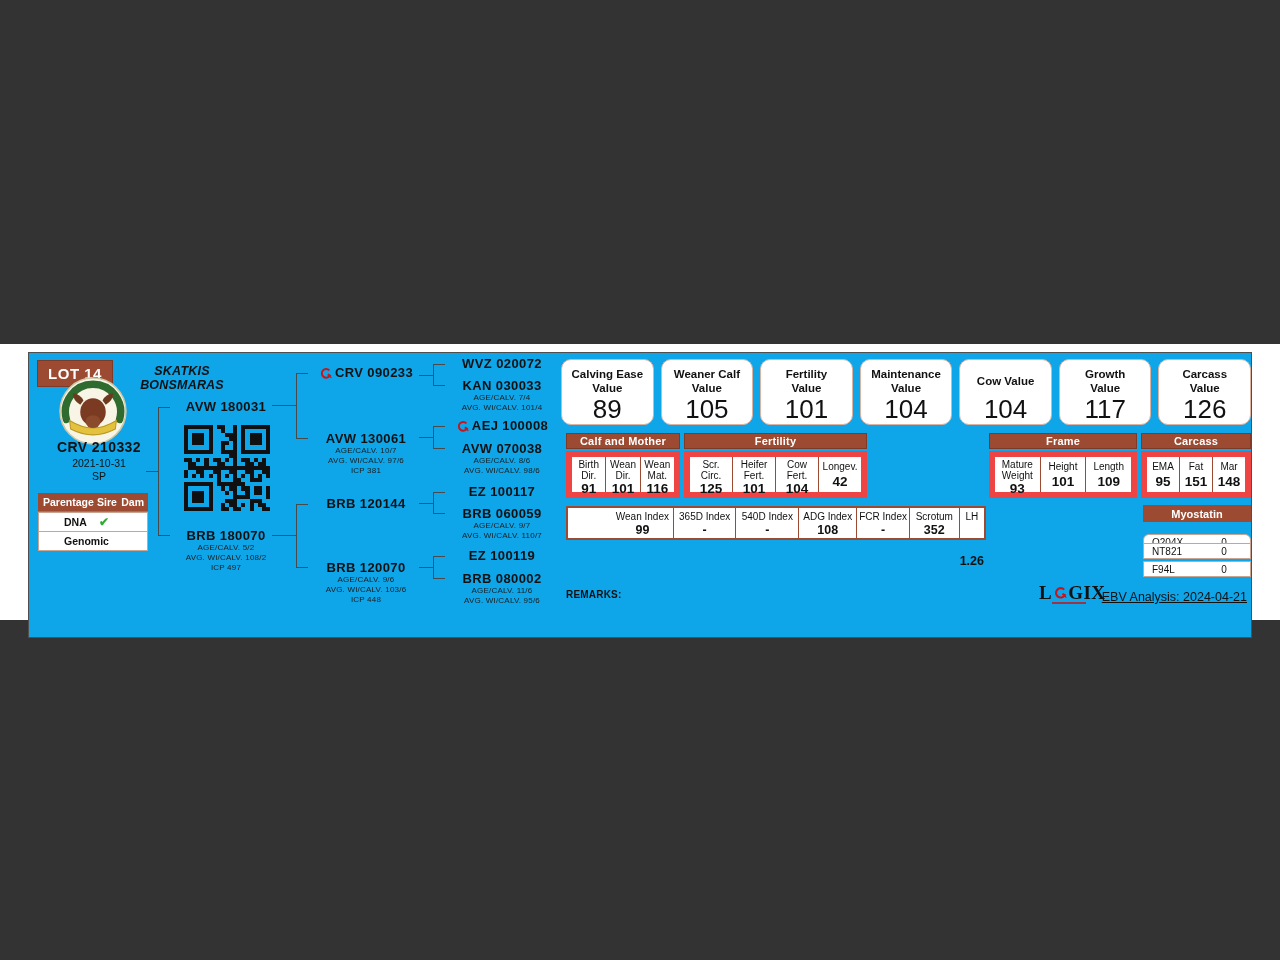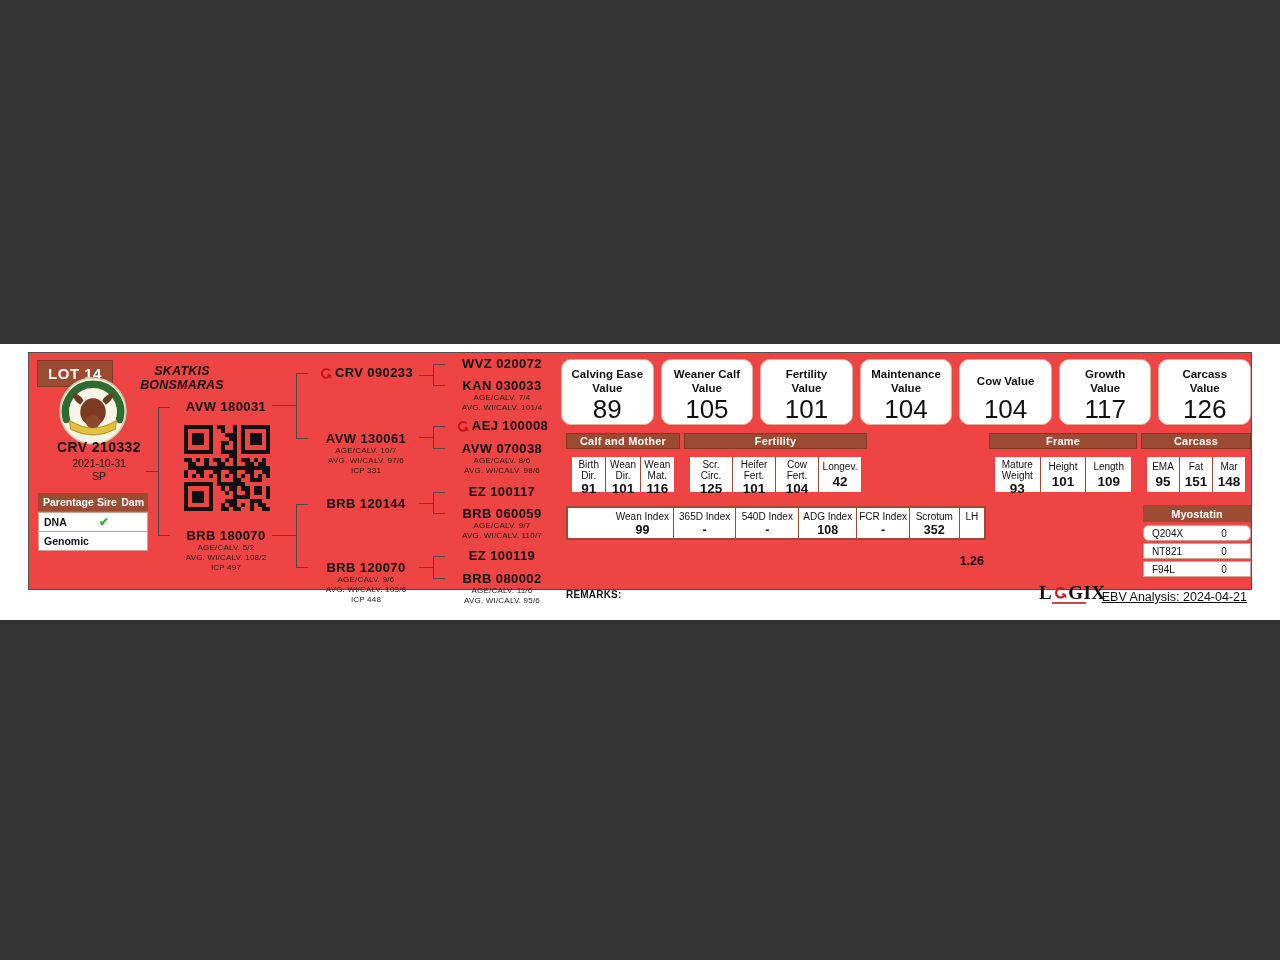--- a/index.html
+++ b/index.html
@@ -1,19 +1,19 @@
 <!DOCTYPE html>
 <html><head>
 <meta charset="utf-8">
 <style>
   html,body{margin:0;padding:0;background:#333333;}
   #stage{position:relative;width:1280px;height:960px;background:#333333;overflow:hidden;
          font-family:"Liberation Sans",sans-serif;color:#111;}
   #band{position:absolute;left:0;top:344px;width:1280px;height:276px;background:#ffffff;}
-  #card{position:absolute;left:28px;top:352px;width:1224px;height:238px;background:#ef4444;
+  #card{position:absolute;left:28px;top:352px;width:1224px;height:286px;background:#0ea5e9;
         border:1.5px solid #4f4f4f;box-sizing:border-box;}
   .abs{position:absolute;}
 
   
   .lot-badge{left:8px;top:7px;width:74px;height:25px;background:#9c4a31;border:1px solid #7e3a26;
     color:#fff;font-weight:bold;font-size:15px;display:flex;align-items:center;justify-content:center;letter-spacing:.5px;}
   .farm-title{left:88px;top:11px;width:130px;text-align:center;font-style:italic;font-weight:bold;font-size:12.5px;letter-spacing:.2px;}
 
   
   .subject{left:14px;top:86px;width:112px;text-align:center;}
@@ -23,21 +23,21 @@
 
   
   .par-h{left:9px;top:140px;width:110px;height:18px;background:#9c4a31;color:#fff;font-weight:bold;font-size:10.5px;
     display:flex;align-items:center;box-sizing:border-box;padding:0 3px;}
   .par-h .c1{flex:1;text-align:left;padding-left:2px;}
   .par-h .c2{width:30px;text-align:center;}
   .par-h .c3{width:28px;text-align:center;}
   .par-b{left:9px;top:159px;width:110px;border:1px solid #c9a490;box-sizing:border-box;background:#fff;}
   .par-row{height:18px;display:flex;align-items:center;font-size:10.5px;font-weight:bold;}
   .par-row+.par-row{border-top:1px solid #c9a490;}
-  .par-row .lab{flex:1;padding-left:5px;}
+  .par-row .lab{flex:1;padding-left:5px;margin-left:20px;}
   .par-row .sire{width:30px;text-align:center;color:#2faa35;font-size:12px;}
   .par-row .dam{width:28px;text-align:center;}
 
   
   .ped-block{position:absolute;width:130px;text-align:center;}
   .ped-name{font-weight:bold;font-size:13px;line-height:14px;letter-spacing:.4px;white-space:nowrap;
     display:flex;align-items:center;justify-content:center;gap:3px;}
   .ped-d{font-size:8px;line-height:10px;color:#1c1c1c;letter-spacing:.2px;}
   .bracket{position:absolute;width:12px;border-left:1.3px solid #4a4a4a;border-top:1.3px solid #4a4a4a;
     border-bottom:1.3px solid #4a4a4a;box-sizing:border-box;}
@@ -615,21 +615,21 @@
           <div class="cl">Scrotum</div>
           <div class="cv">352</div>
         </div>
       <div class="col" style="flex:1;gap:31px;">
           <div class="cl">LH</div>
           <div class="cv">1.26</div>
         </div>
     </div>
 
     <div class="abs myo-h">Myostatin</div>
-    <div class="abs myo-row" style="top:172px;border-radius:6px;">
+    <div class="abs myo-row" style="top:181px;border-radius:6px;">
       <span class="g">Q204X</span>
       <span class="v">0</span>
     </div>
     <div class="abs myo-row" style="top:190px;">
       <span class="g">NT821</span>
       <span class="v">0</span>
     </div>
     <div class="abs myo-row" style="top:208px;">
       <span class="g">F94L</span>
       <span class="v">0</span>

